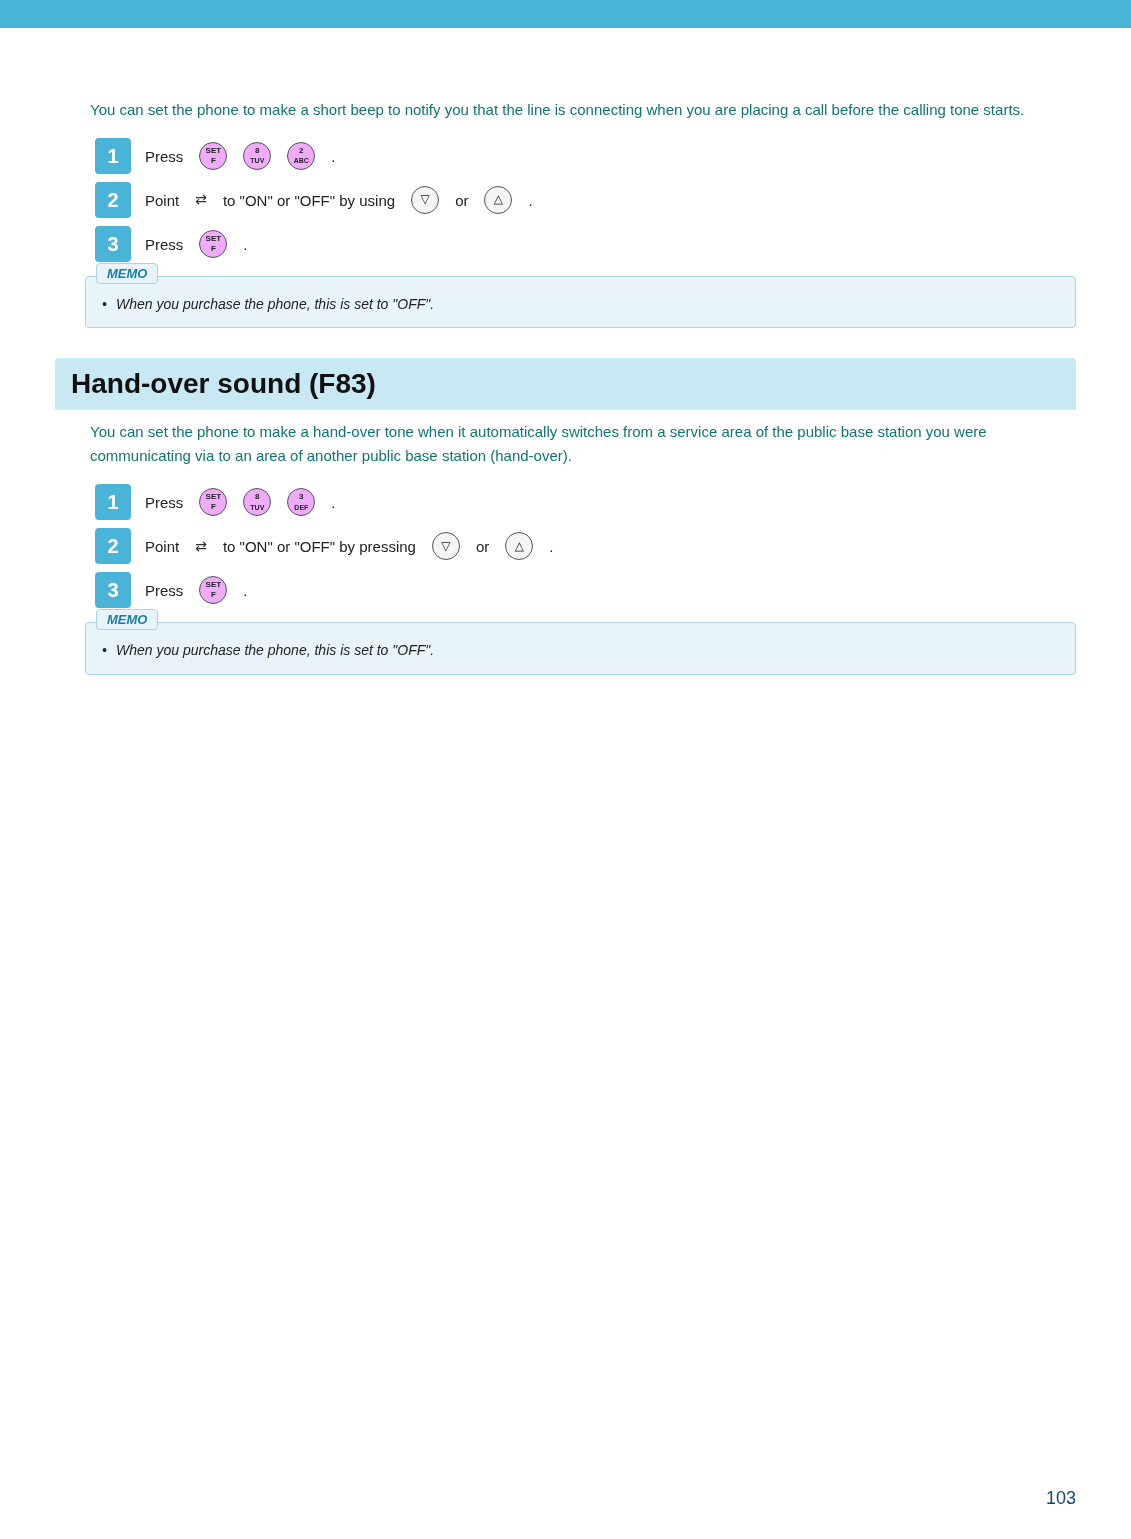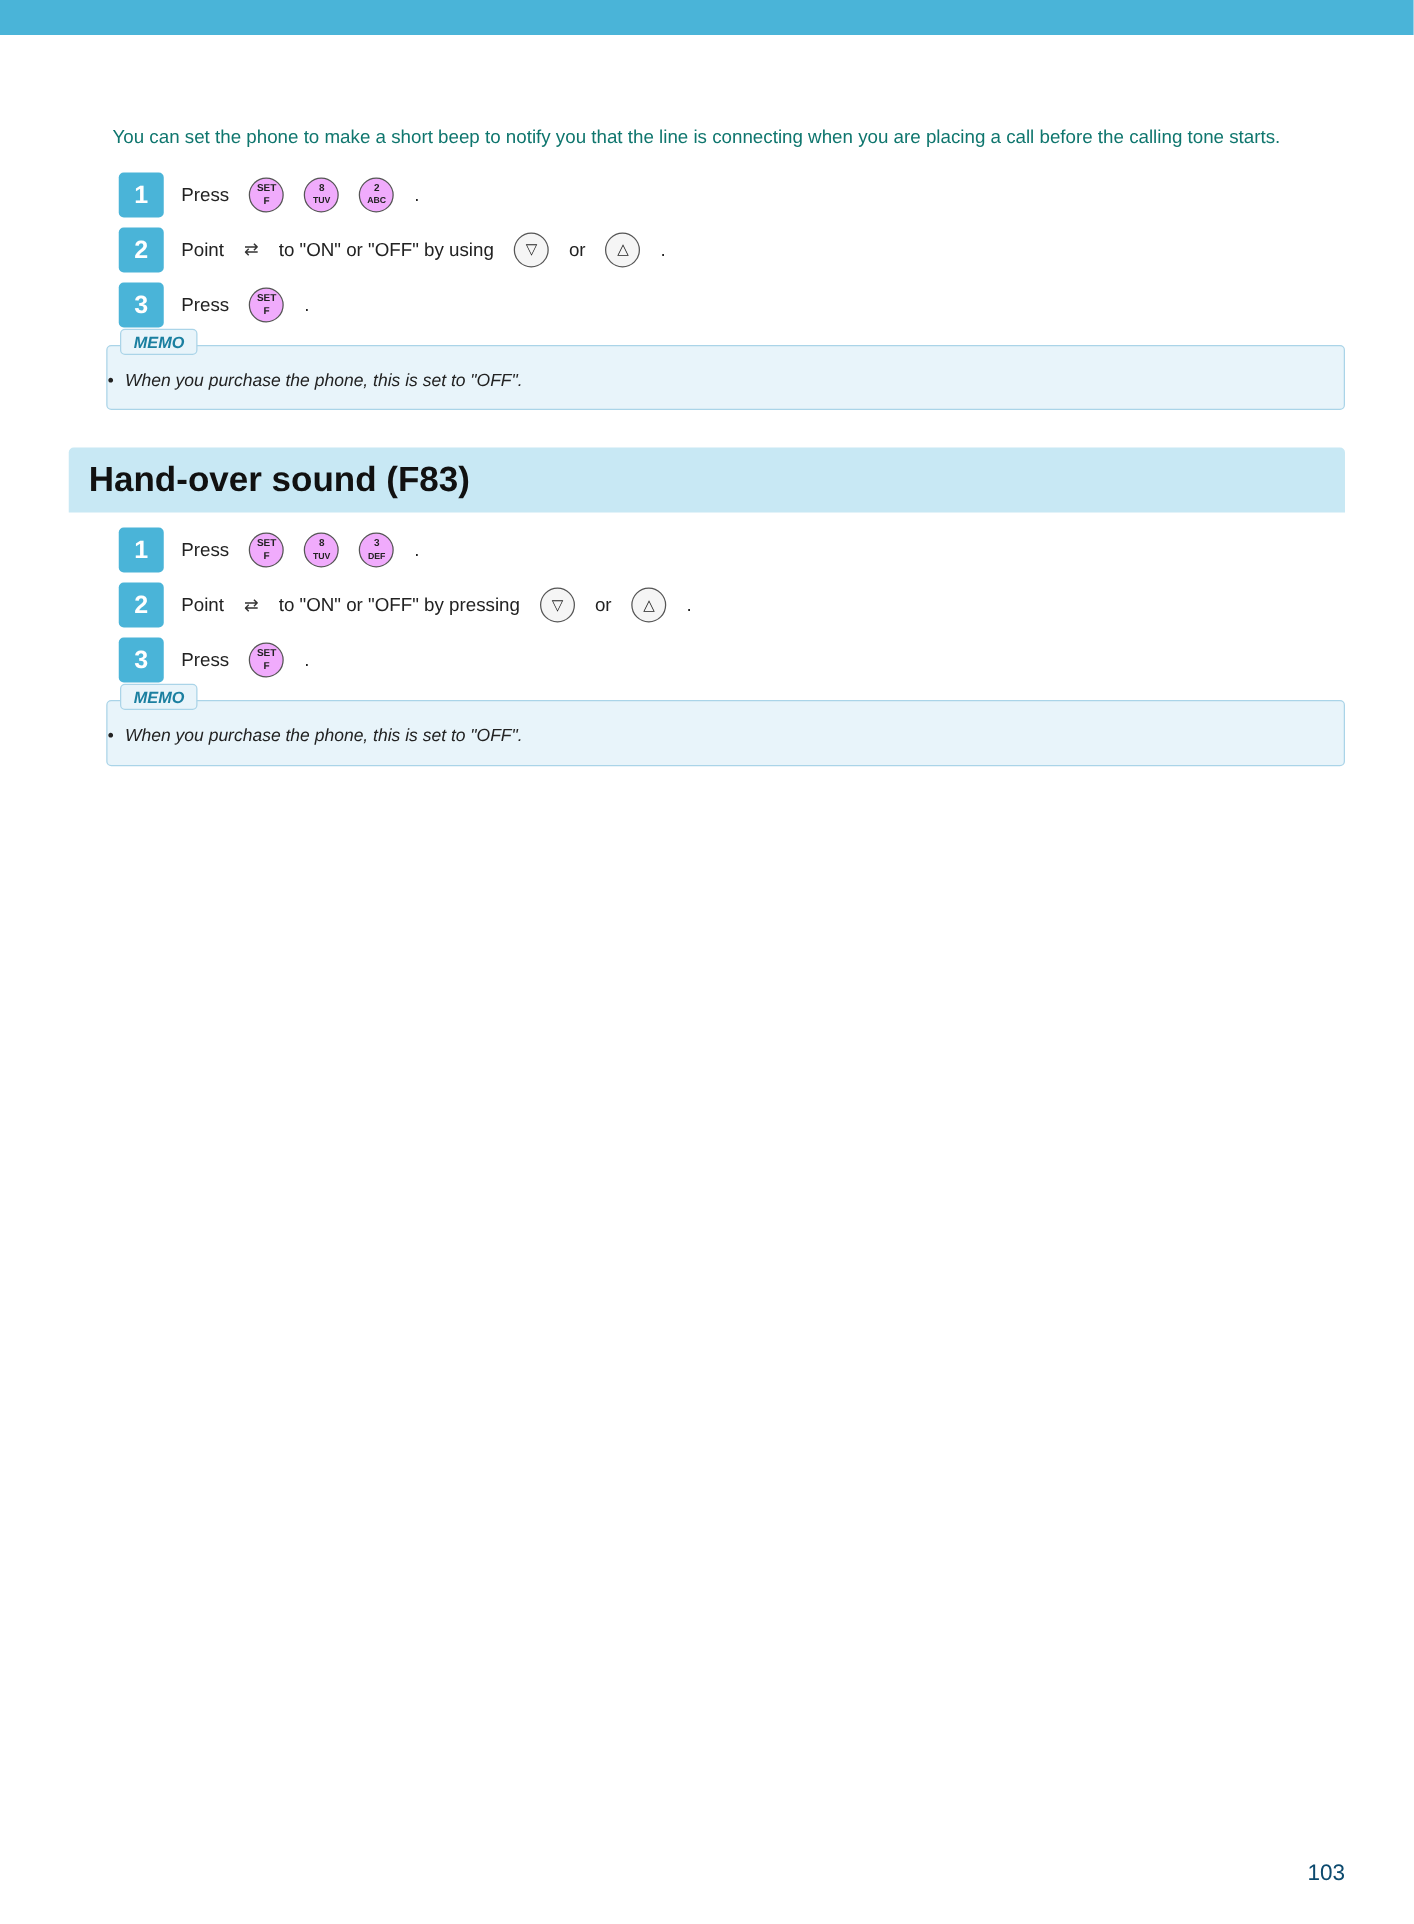--- a/index.html
+++ b/index.html
@@ -137,21 +137,21 @@
       color: #333;
     }
 
     
     .memo-box {
       background: #e8f4fa;
       border: 1.5px solid #aad4e8;
       border-radius: 4px;
       margin-top: 14px;
       margin-bottom: 24px;
-      padding: 10px 16px 12px 0;
+      padding: 10px 16px 12px 16px;
       position: relative;
     }
 
     .memo-label {
       display: inline-block;
       background: #e8f4fa;
       border: 1.5px solid #aad4e8;
       border-radius: 4px;
       padding: 2px 10px;
       font-size: 13px;
@@ -275,20 +275,21 @@
       </div>
 
     </div>
   </div>
 
   <div class="section-gap">
     <div class="section-header">
       <h2>Hand-over sound (F83)</h2>
     </div>
     <div class="section-body">
+      <p class="section-desc">You can set the phone to make a hand-over tone when it automatically switches from a service area of the public base station you were communicating via to an area of another public base station (hand-over).</p>
 
       <div class="steps-container">
 
         <div class="step">
           <div class="step-number">
             <span>1</span>
           </div>
           <div class="step-content">
             <span class="step-text">Press</span>
             <span class="key-set">

